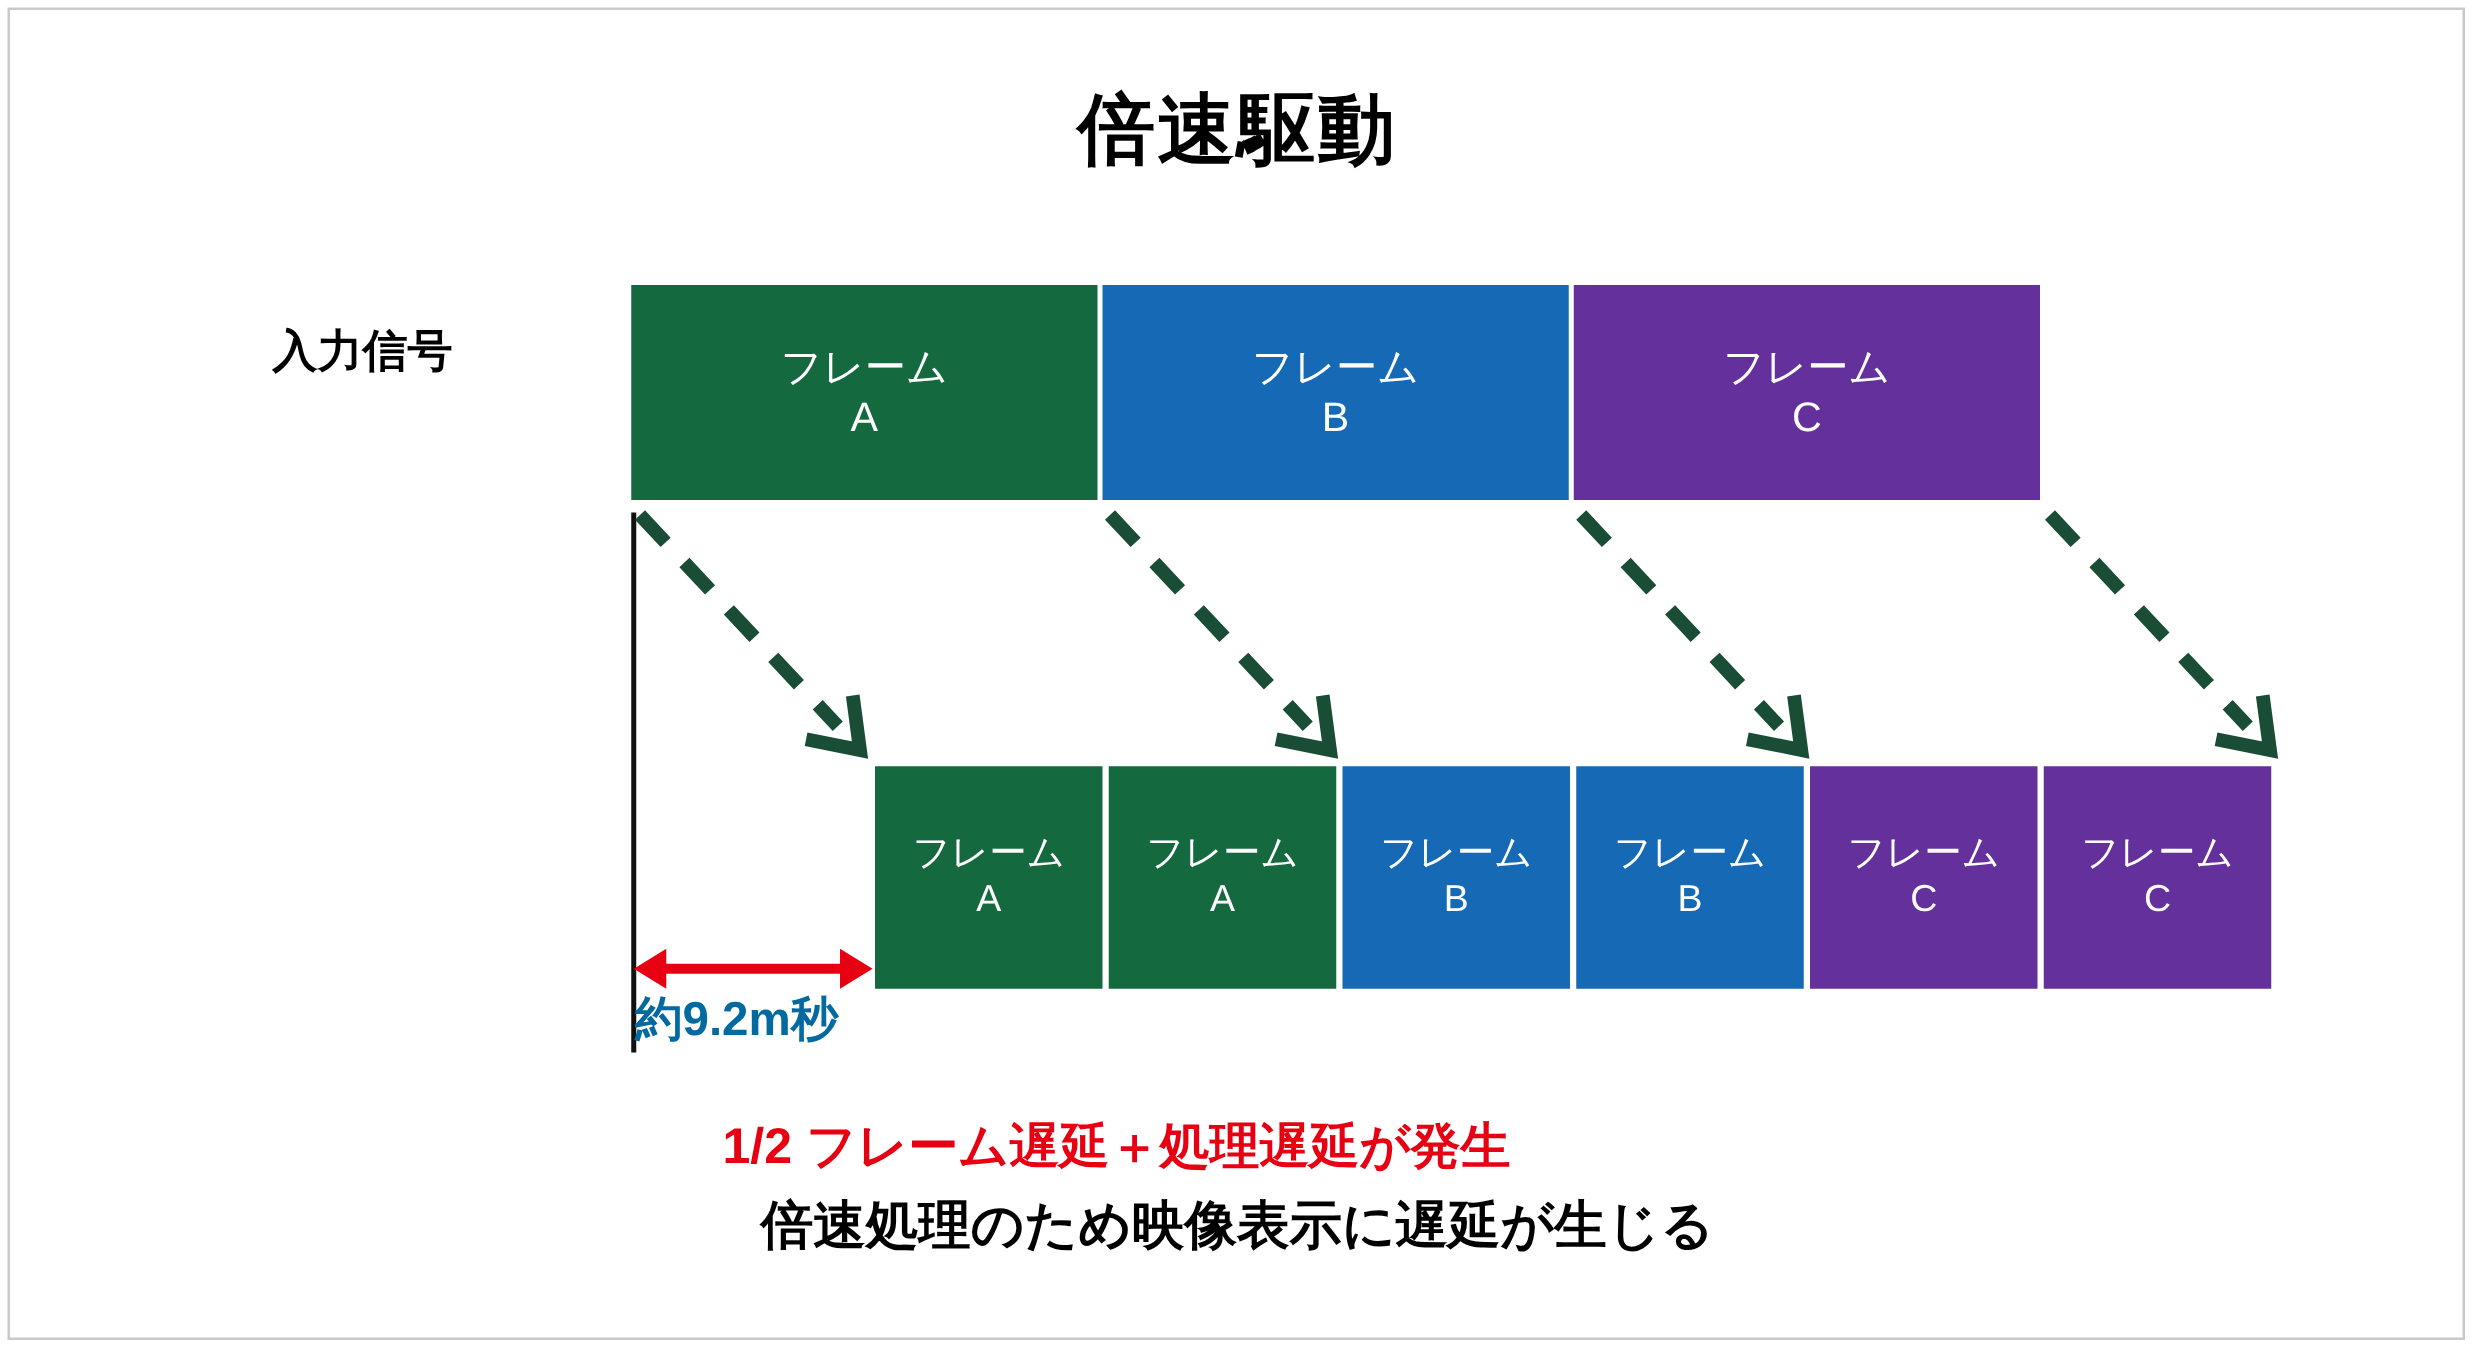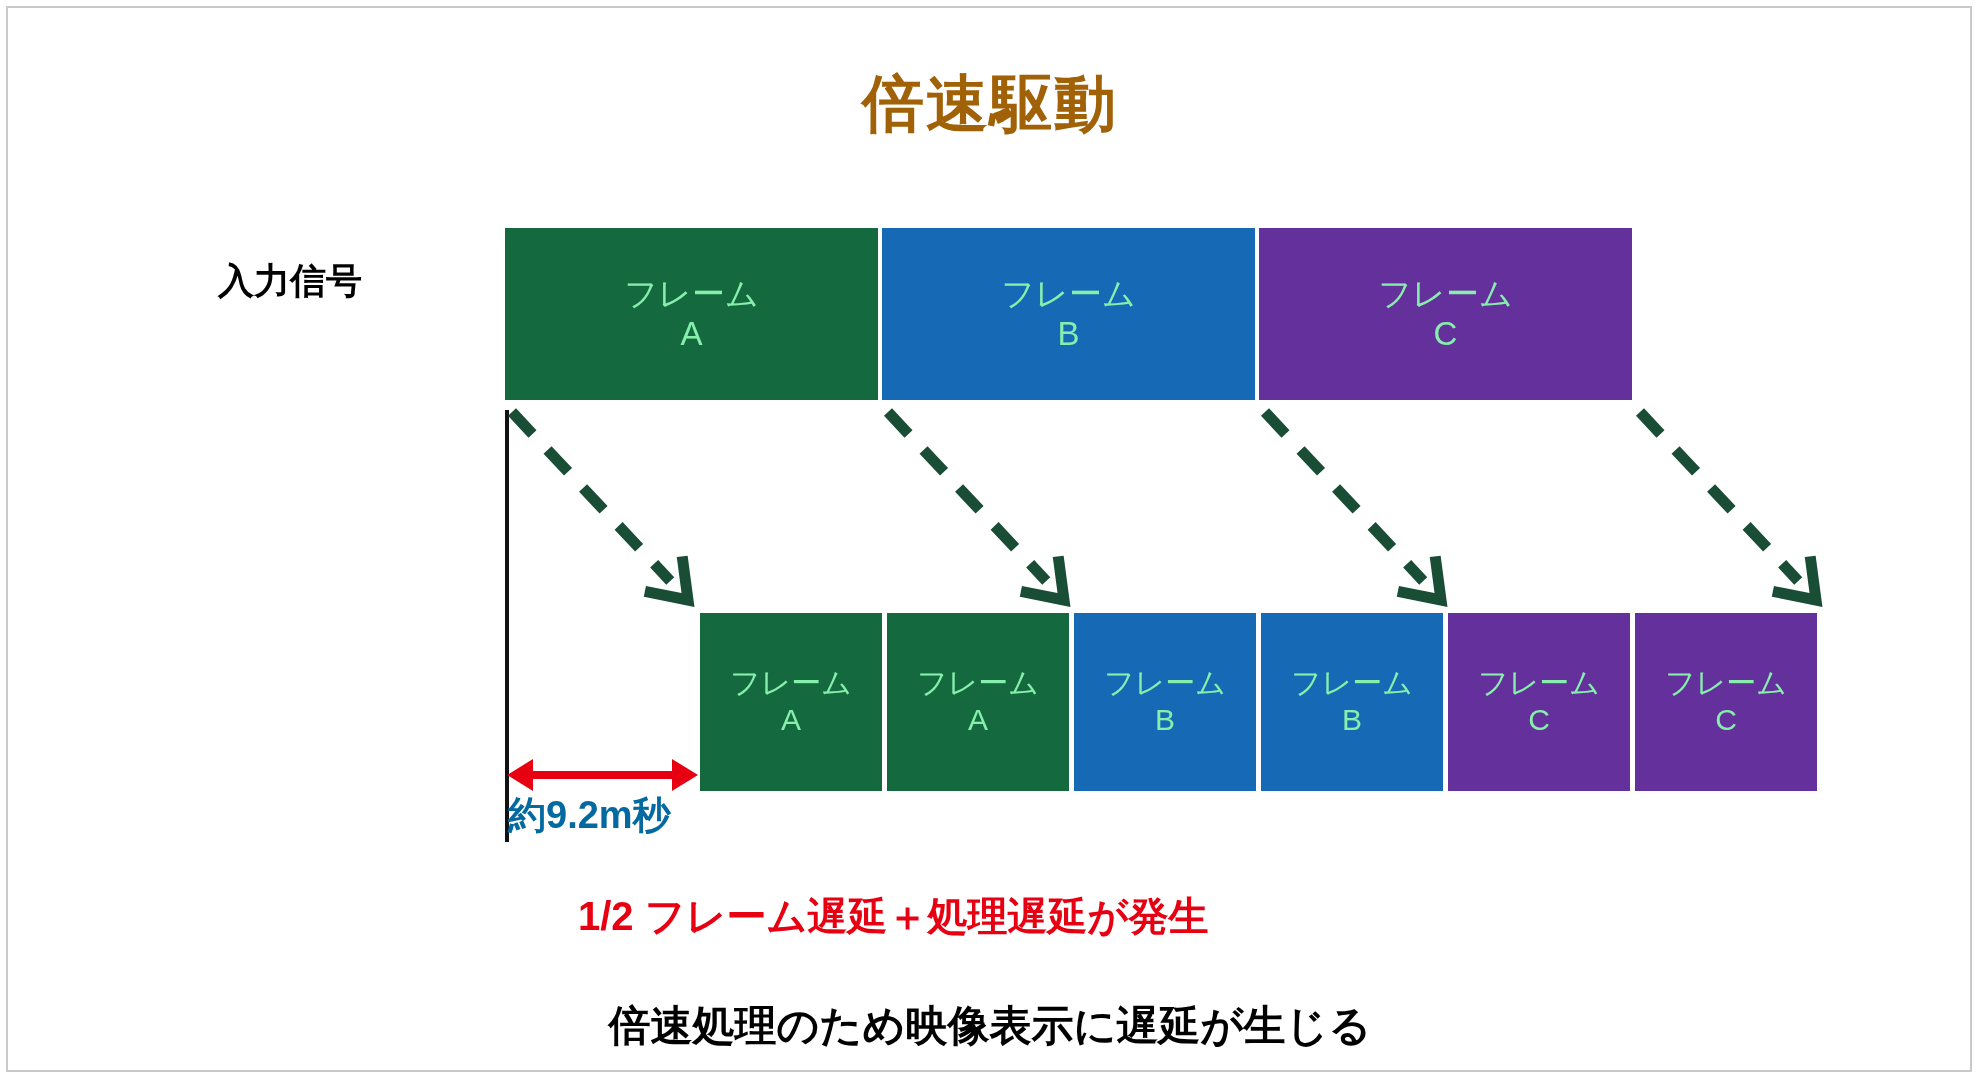--- a/index.html
+++ b/index.html
@@ -30,21 +30,21 @@
   }
 
   #title {
     position: absolute;
     left: 0;
     top: 62px;
     width: 1980px;
     text-align: center;
     font-size: 62px;
     font-weight: bold;
-    color: #a16207;
+    color: #000000;
     letter-spacing: 2px;
   }
 
   
   .row-label {
     position: absolute;
     text-align: center;
     color: #000000;
     font-weight: bold;
     line-height: 1.28;
@@ -62,21 +62,21 @@
     width: 410px;
     font-size: 36px;
   }
   .row-label .l1 { display:block; }
   .row-label .l2 { display:block; }
 
   
   .frame-block {
     position: absolute;
     box-sizing: border-box;
-    color: #86efac;
+    color: #ffffff;
     display: flex;
     flex-direction: column;
     align-items: center;
     justify-content: center;
     text-align: center;
     line-height: 1.22;
     font-weight: normal;
   }
   .frame-block .fname { display:block; }
   .frame-block .fid   { display:block; }
@@ -126,21 +126,20 @@
   }
   #caption {
     position: absolute;
     left: 0;
     top: 952px;
     width: 1980px;
     text-align: center;
     font-size: 42px;
     font-weight: bold;
     color: #000000;
-    margin-top: 46px;
   }
 </style>
 </head>
 <body>
 
 <div id="stage">
 
   <div id="frame-border"></div>
 
   <div id="title">倍速駆動</div>

